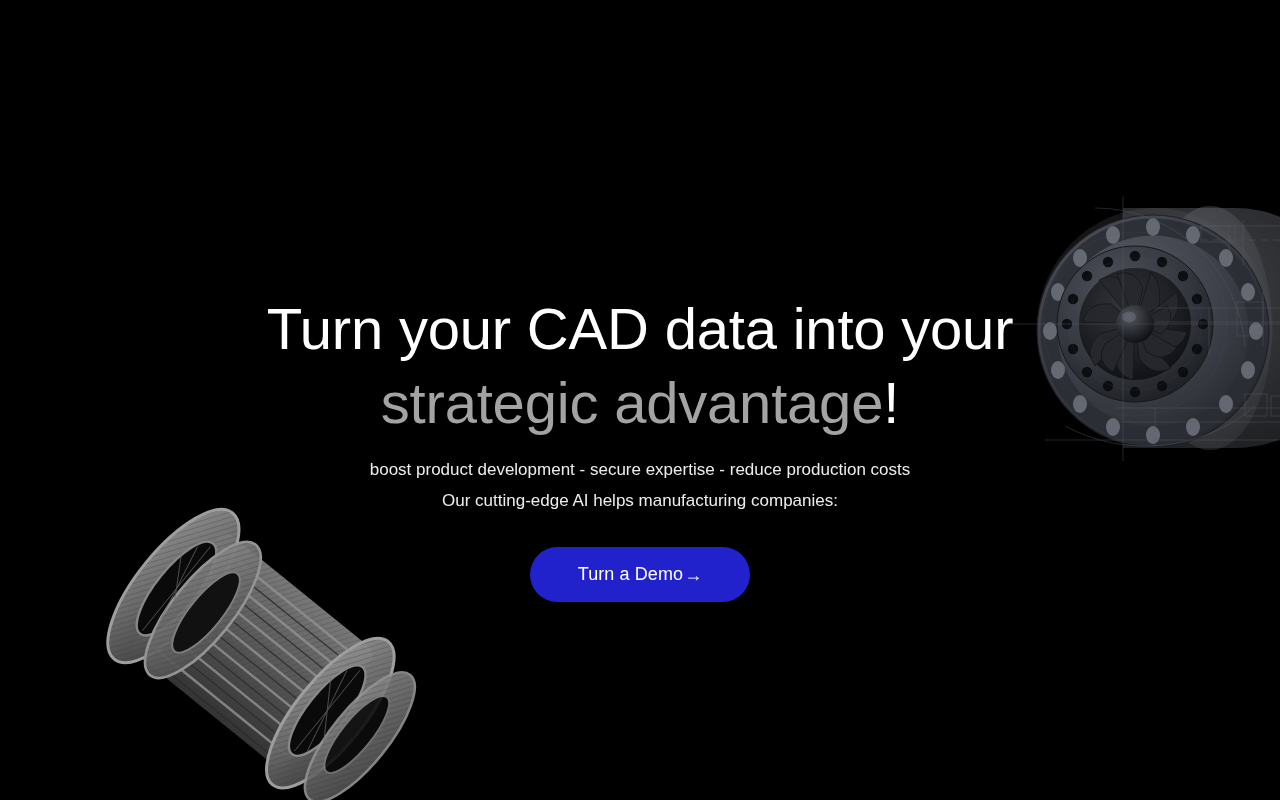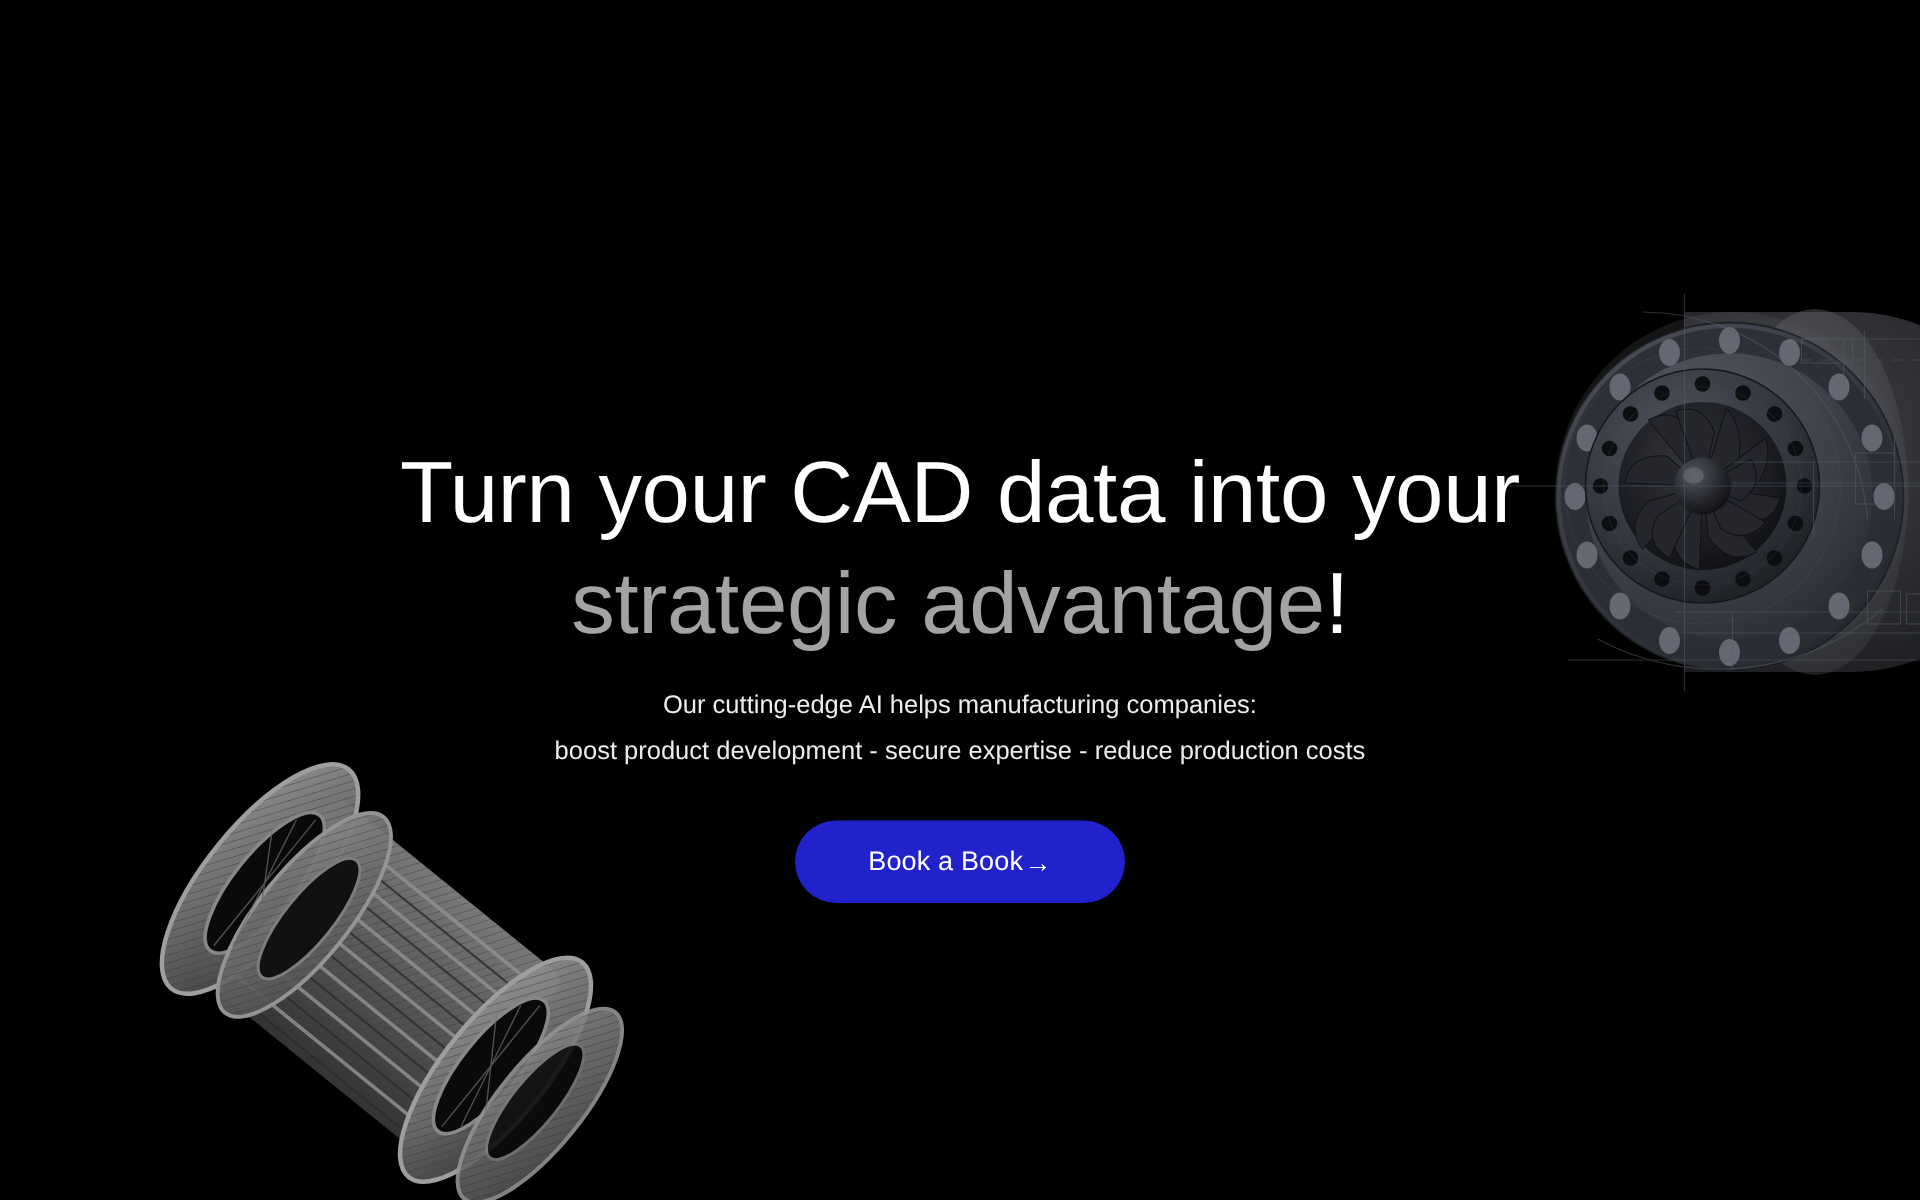--- a/index.html
+++ b/index.html
@@ -369,25 +369,25 @@
   </div>
 
   <div id="content">
 
     <h1 id="headline">
       <span class="head-line">Turn your CAD data into your</span><br>
       <span class="accent-blue">strategic advantage</span><span>!</span>
     </h1>
 
     <p id="subtitle">
+      <span class="sub-line">boost product development - secure expertise - reduce production costs</span>
       <span class="sub-line">Our cutting-edge AI helps manufacturing companies:</span>
-      <span class="sub-line">boost product development - secure expertise - reduce production costs</span>
     </p>
 
     <div id="cta-wrap">
       <button id="cta-button">
-        <span>Book a Book</span>
+        <span>Turn a Demo</span>
           <span id="cta-arrow">→</span>
       </button>
     </div>
 
   </div>
 </div>
 
 </body></html>

